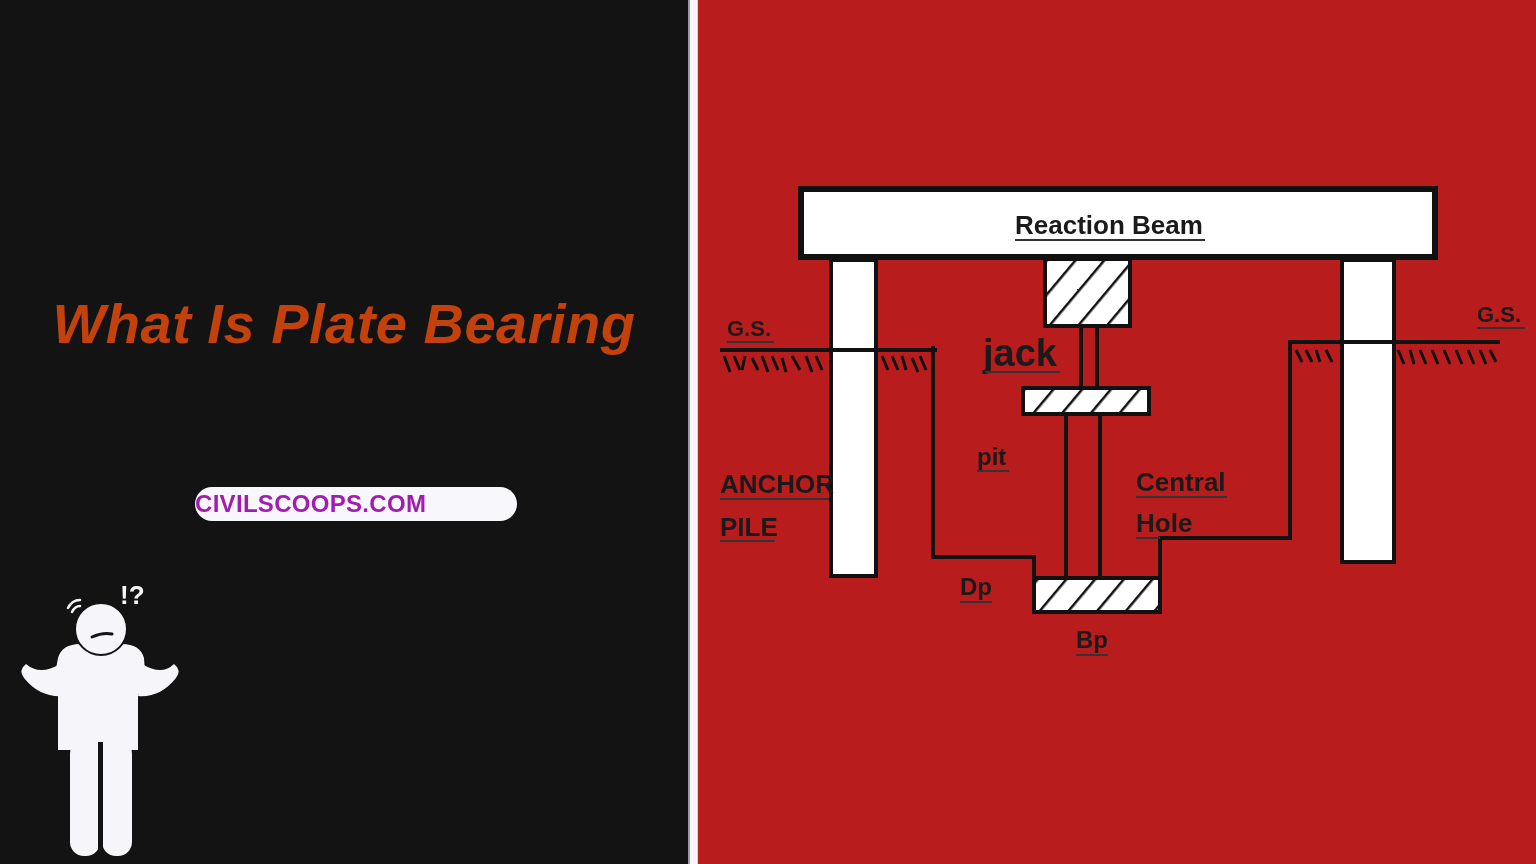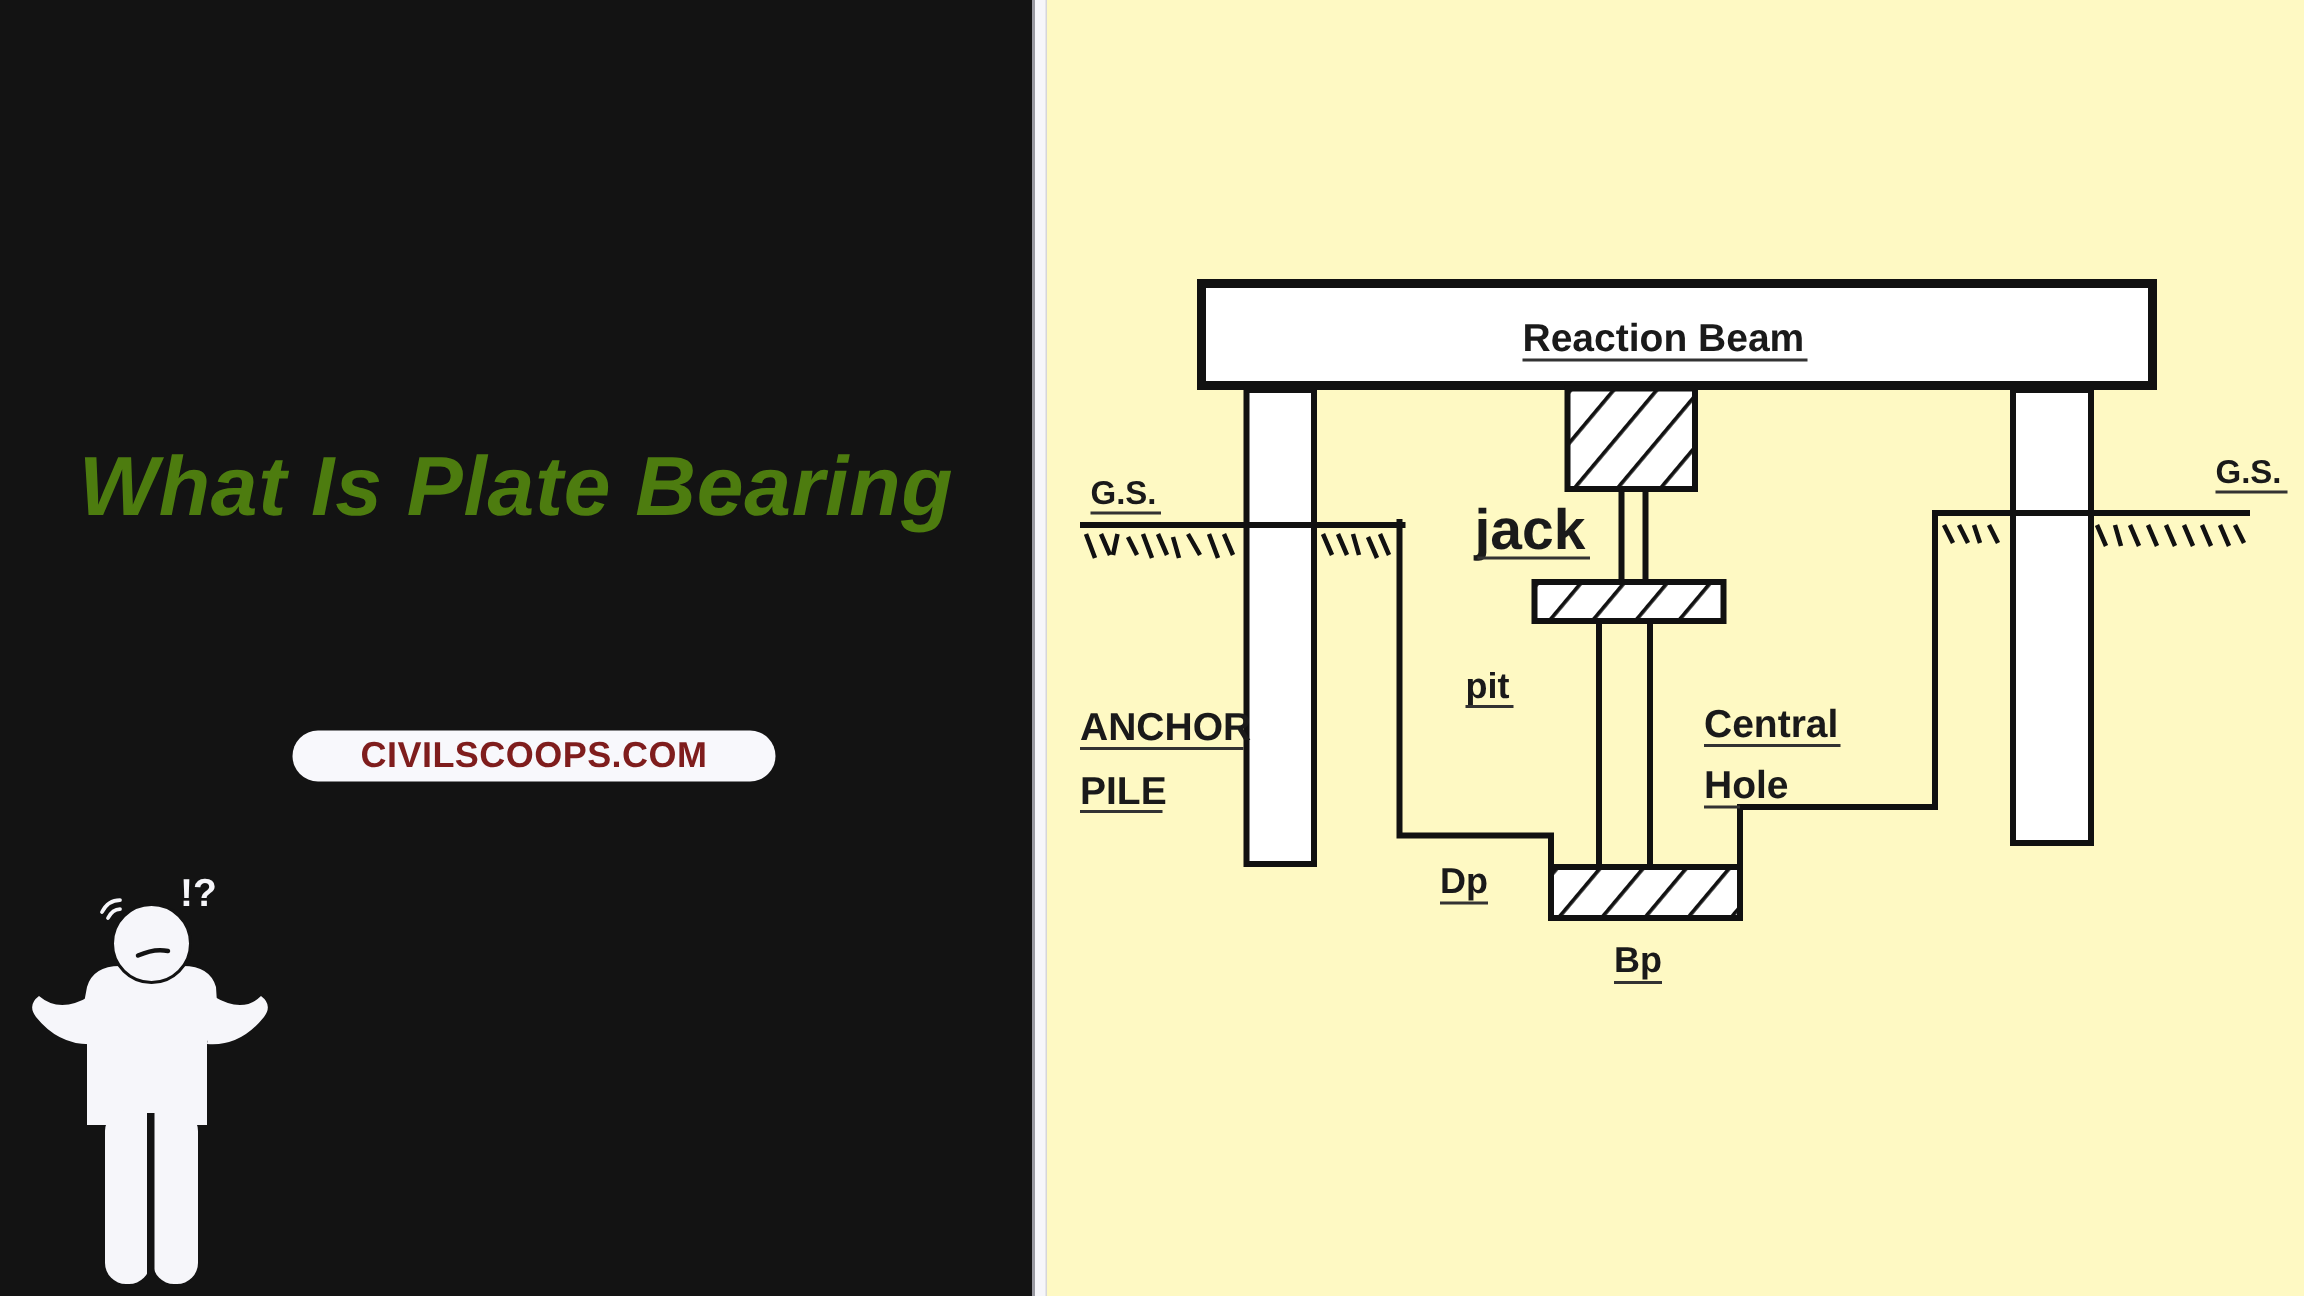--- a/index.html
+++ b/index.html
@@ -1,22 +1,22 @@
 <!DOCTYPE html>
 <html><head>
 <meta charset="utf-8">
 <style>
   html, body { margin:0; padding:0; }
   body { width:1536px; height:864px; position:relative; overflow:hidden; background:#ffffff; font-family:"Liberation Sans", sans-serif; }
   .left-panel { position:absolute; left:0; top:0; width:688px; height:864px; background:#131313; }
   .divider { position:absolute; left:688px; top:0; width:10px; height:864px; background:#f6f6fa; border-left:2px solid #9a9aa2; border-right:1px solid #d6d6da; box-sizing:border-box; }
-  .title { position:absolute; left:0; top:290px; width:688px; text-align:center; color:#4d7c0f; font-family:"Liberation Sans", sans-serif; font-weight:bold; font-style:italic; font-size:56px; line-height:68px; letter-spacing:0.5px; }
-  .badge { position:absolute; left:195px; top:487px; width:322px; height:34px; border-radius:17px; background:#f8f8fc; color:#7f1d1d; font-family:"Liberation Sans", sans-serif; font-weight:bold; font-size:24px; line-height:34px; text-align:center; letter-spacing:0.3px; }
+  .title { position:absolute; left:0; top:290px; width:688px; text-align:center; color:#c2410c; font-family:"Liberation Sans", sans-serif; font-weight:bold; font-style:italic; font-size:56px; line-height:68px; letter-spacing:0.5px; }
+  .badge { position:absolute; left:195px; top:487px; width:322px; height:34px; border-radius:17px; background:#f8f8fc; color:#a21caf; font-family:"Liberation Sans", sans-serif; font-weight:bold; font-size:24px; line-height:34px; letter-spacing:0.3px; }
   .person { position:absolute; left:0; top:560px; width:220px; height:304px; }
-  .right-panel { position:absolute; left:698px; top:0; width:838px; height:864px; background:#fef9c3; }
+  .right-panel { position:absolute; left:698px; top:0; width:838px; height:864px; background:#b91c1c; }
   .diagram { position:absolute; left:0; top:0; }
   .lbl { font-family:"Liberation Sans", sans-serif; font-weight:bold; fill:#1a1a1a; }
 </style>
 </head>
 <body>
 
 <div class="left-panel">
   <div class="title">
     <div>What Is Plate Bearing</div>
   </div>

